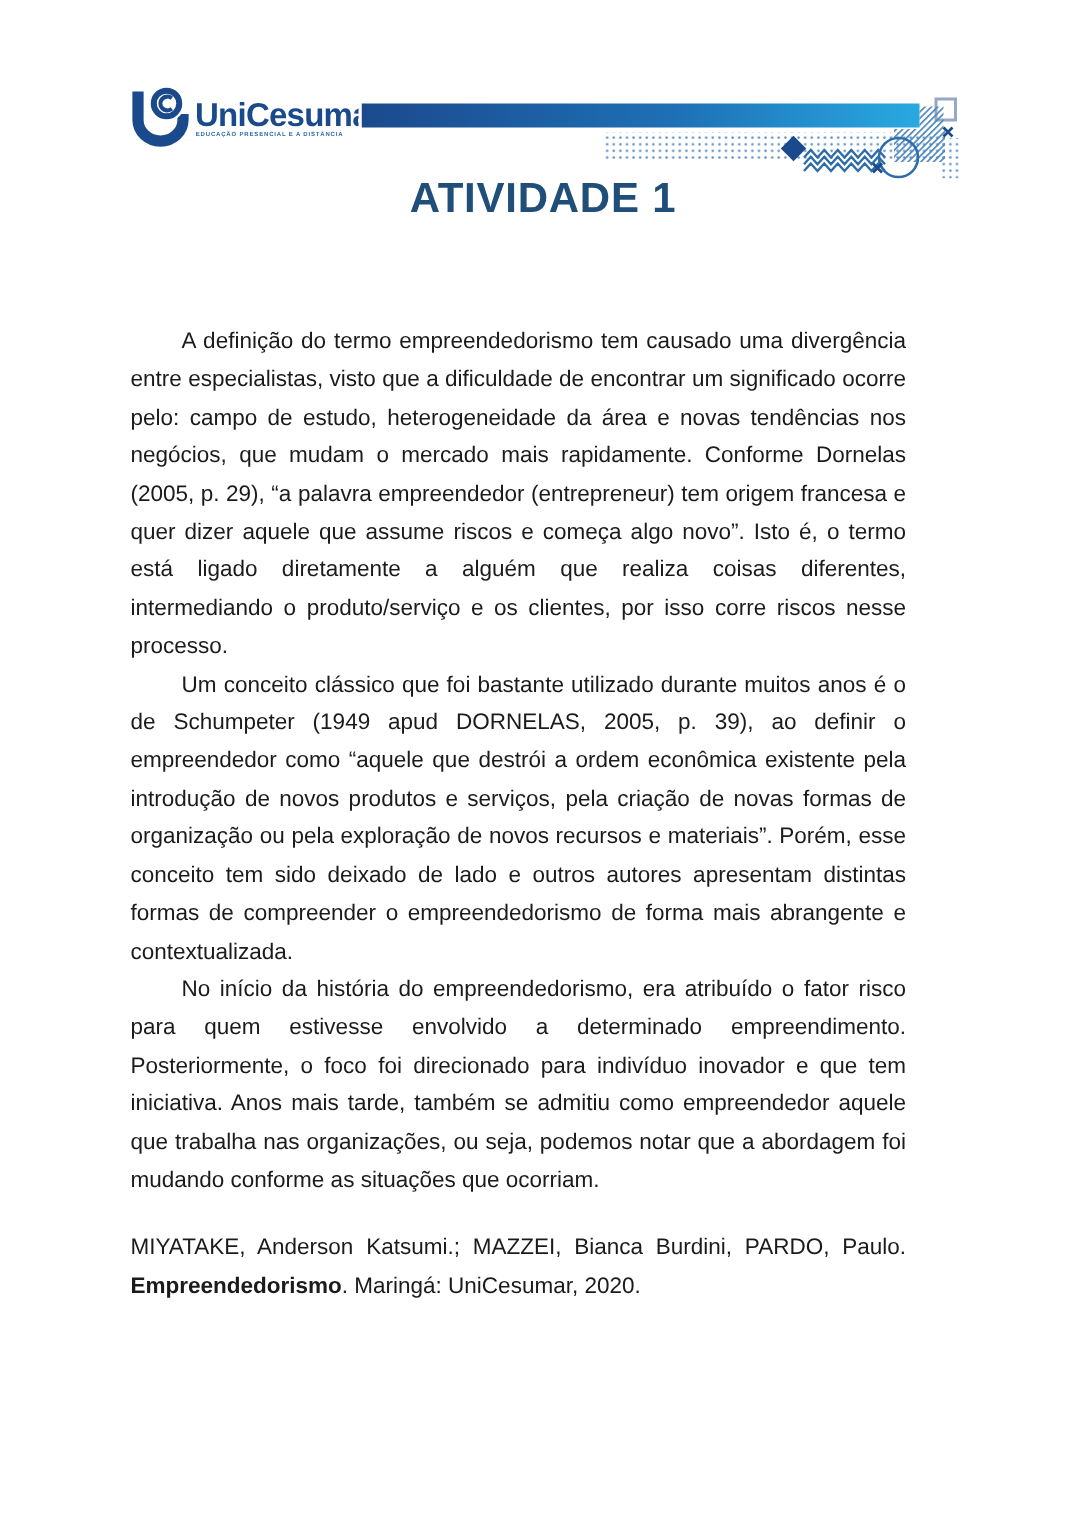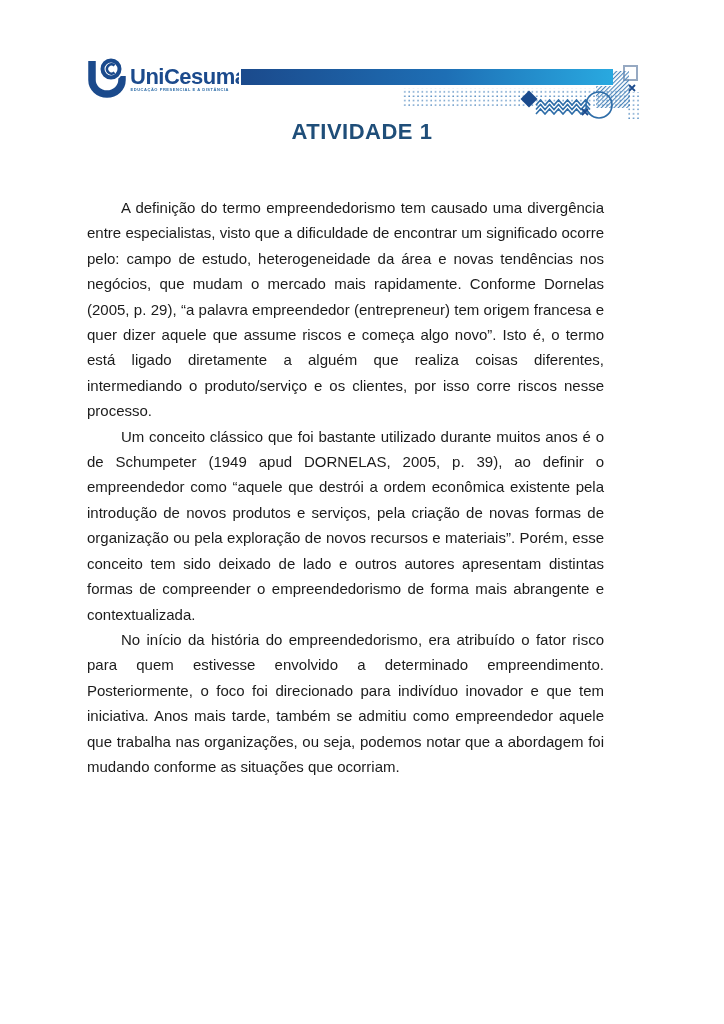--- a/index.html
+++ b/index.html
@@ -29,28 +29,28 @@
   .deco-svg {
     position: absolute;
     left: 241px;
     top: 60px;
     width: 404px;
     height: 62px;
   }
   .page-title {
     margin: 6px 0 0 0;
     text-align: center;
-    font-size: 22px;
+    font-size: 28px;
     line-height: 28px;
     font-weight: bold;
     color: #1F4E79;
     letter-spacing: 0.5px;
   }
   .content {
-    margin-top: 49px;
+    margin-top: 69px;
     padding: 0 120px 0 87px;
     font-size: 15px;
     line-height: 25.4px;
     text-align: justify;
   }
   .content p {
     margin: 0;
   }
   .content p.para {
     text-indent: 34px;
@@ -121,14 +121,15 @@
   </svg>
 </div>
 
 <h1 class="page-title">ATIVIDADE 1</h1>
 
 <div class="content">
   <p class="para">A definição do termo empreendedorismo tem causado uma divergência entre especialistas, visto que a dificuldade de encontrar um significado ocorre pelo: campo de estudo, heterogeneidade da área e novas tendências nos negócios, que mudam o mercado mais rapidamente. Conforme Dornelas (2005, p. 29), “a palavra empreendedor (entrepreneur) tem origem francesa e quer dizer aquele que assume riscos e começa algo novo”. Isto é, o termo está ligado diretamente a alguém que realiza coisas diferentes, intermediando o produto/serviço e os clientes, por isso corre riscos nesse processo.</p>
   <p class="para">Um conceito clássico que foi bastante utilizado durante muitos anos é o de Schumpeter (1949 apud DORNELAS, 2005, p. 39), ao definir o empreendedor como “aquele que destrói a ordem econômica existente pela introdução de novos produtos e serviços, pela criação de novas formas de organização ou pela exploração de novos recursos e materiais”. Porém, esse conceito tem sido deixado de lado e outros autores apresentam distintas formas de compreender o empreendedorismo de forma mais abrangente e contextualizada.</p>
   <p class="para">No início da história do empreendedorismo, era atribuído o fator risco para quem estivesse envolvido a determinado empreendimento. Posteriormente, o foco foi direcionado para indivíduo inovador e que tem iniciativa. Anos mais tarde, também se admitiu como empreendedor aquele que trabalha nas organizações, ou seja, podemos notar que a abordagem foi mudando conforme as situações que ocorriam.</p>
 
+  <p class="citation"><span>MIYATAKE, Anderson Katsumi.; MAZZEI, Bianca Burdini, PARDO, Paulo. </span><b>Empreendedorismo</b><span>. Maringá: UniCesumar, 2020.</span></p>
 
 </div>
 
 </body></html>

